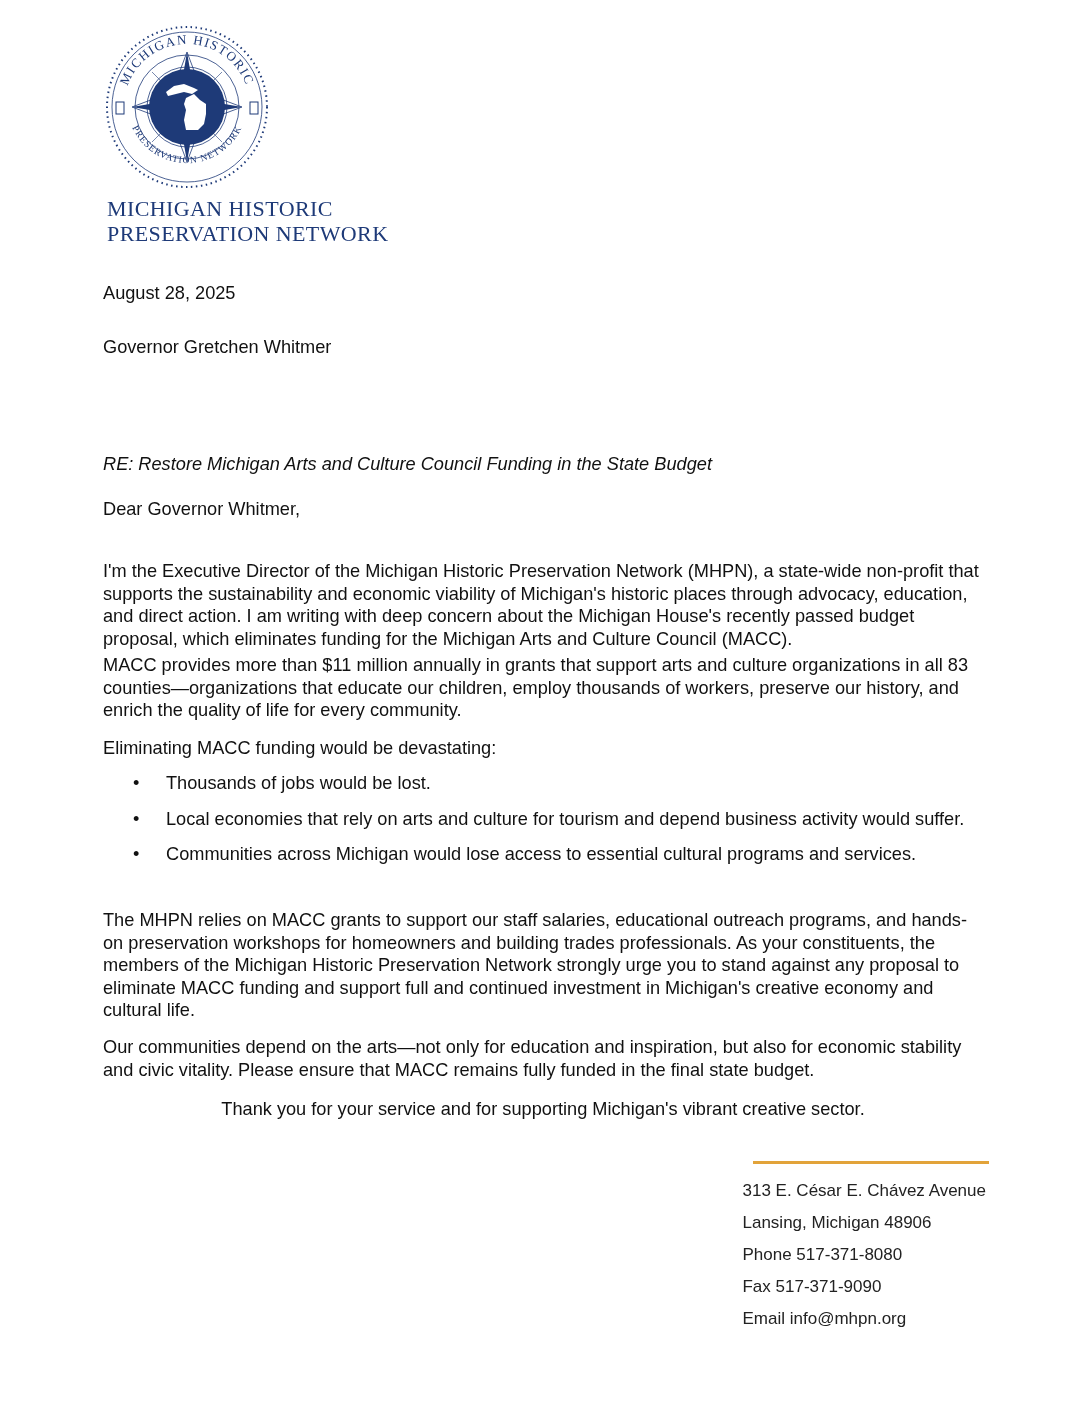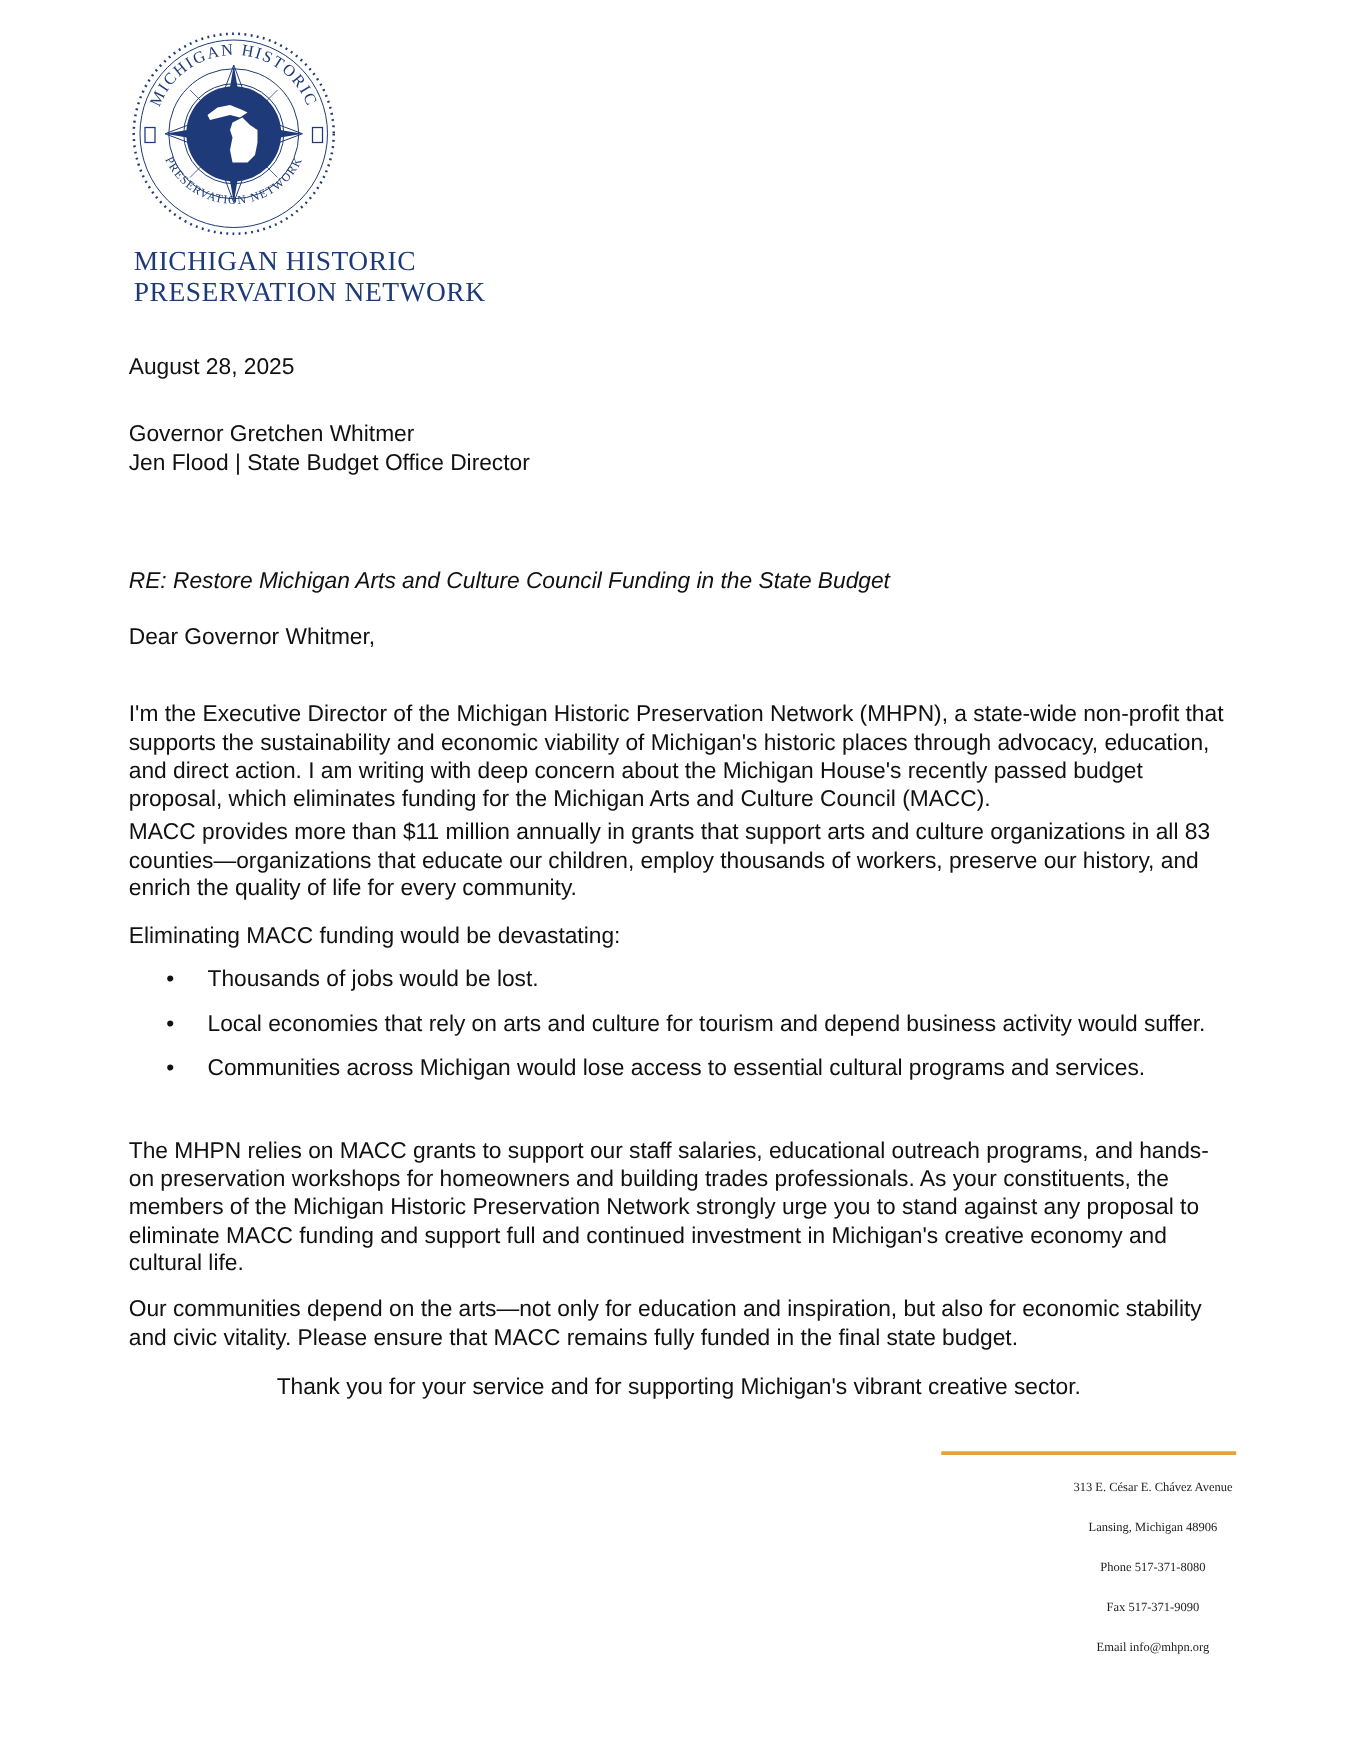--- a/index.html
+++ b/index.html
@@ -19,21 +19,21 @@
   .p1 { top: 246px; margin-top: 32px; }
   .p2 { top: 372px; }
   .p3 { top: 455px; }
   .bullets { position: absolute; left: 0; top: 490px; width: 880px; }
   .bullet { position: relative; padding-left: 63px; margin-bottom: 13px; }
   .bullet .dot { position: absolute; left: 30px; top: 0; }
   .p4 { top: 627px; }
   .p5 { top: 754px; }
   .p6 { top: 816px; text-align: center; }
   .footer-rule { position: absolute; left: 753px; top: 1161px; width: 236px; height: 3px; background: #e2a33a; }
-  .footer { position: absolute; right: 102px; top: 1178px; text-align: center; font-family: Liberation Serif, serif; font-size: 10px; color: #222; }
+  .footer { position: absolute; right: 102px; top: 1178px; text-align: left; font-family: Liberation Sans, sans-serif; font-size: 17px; color: #222; }
   .footer div { height: 32px; line-height: 26px; white-space: nowrap; }
 </style>
 </head>
 <body>
 
 <div class="logo">
   <svg class="logo-emblem" viewBox="0 0 170 170" xmlns="http://www.w3.org/2000/svg">
     <defs>
       <path id="arcTop" d="M 22 85 A 63 63 0 0 1 148 85"></path>
       <path id="arcBot" d="M 26 92 A 60 60 0 0 0 144 92"></path>
@@ -65,21 +65,20 @@
     <div>MICHIGAN HISTORIC</div>
     <div>PRESERVATION NETWORK</div>
   </div>
 </div>
 
 <div class="letter">
   <div class="date">August 28, 2025</div>
 
   <div class="addr">
     <div>Governor Gretchen Whitmer</div>
-    <div>Jen Flood | State Budget Office Director</div>
   </div>
 
   <div class="re">RE: Restore Michigan Arts and Culture Council Funding in the State Budget</div>
   <div class="salutation">Dear Governor Whitmer,</div>
 
   <div class="p p1">I'm the Executive Director of the Michigan Historic Preservation Network (MHPN), a state-wide non-profit that supports the sustainability and economic viability of Michigan's historic places through advocacy, education, and direct action. I am writing with deep concern about the Michigan House's recently passed budget proposal, which eliminates funding for the Michigan Arts and Culture Council (MACC).</div>
   <div class="p p2">MACC provides more than $11 million annually in grants that support arts and culture organizations in all 83 counties—organizations that educate our children, employ thousands of workers, preserve our history, and enrich the quality of life for every community.</div>
   <div class="p p3">Eliminating MACC funding would be devastating:</div>
 
   <div class="bullets">

